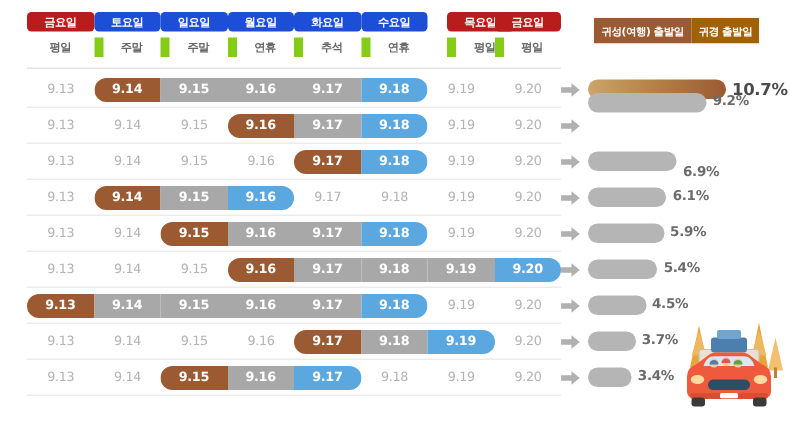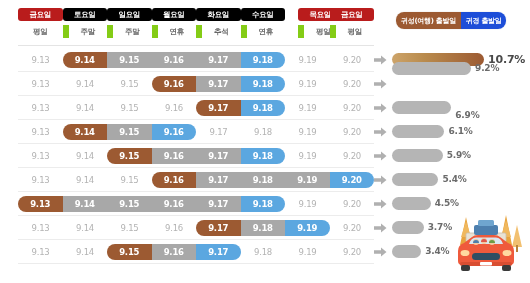--- a/index.html
+++ b/index.html
@@ -17,21 +17,21 @@
 
   
   #daylabel-header { position: absolute; left: 0; top: 8px; width: 392px; height: 34px; }
   .dayhead-col { position: absolute; top: 0; width: 45px; }
   .dayhead-tab {
     height: 13px; border-radius: 3px;
     display: flex; align-items: center; justify-content: center;
     color: #ffffff; font-size: 7.5px; font-weight: bold; letter-spacing: -0.3px;
   }
   .dayhead-tab.weekday { background: #b91c1c; }
-  .dayhead-tab.holiday { background: #000000; text-align: center; }
+  .dayhead-tab.holiday { background: #1d4ed8; text-align: center; }
   .dayhead-sub {
     margin-top: 4px; height: 13px;
     display: flex; align-items: center; justify-content: center;
     color: #666; font-size: 7.5px; font-weight: bold; letter-spacing: -0.3px;
     border-left: 6px solid #84cc16;
   }
   .dayhead-col:first-child .dayhead-sub { border-left: none; }
   #header-rule { position: absolute; left: 18px; top: 45px; width: 356px; height: 1px; background: #e4e4e4; }
 
   
@@ -57,30 +57,30 @@
     position: absolute; top: 7px; left: 374px;
     width: 13px; height: 10px; color: #b0b0b0;
   }
   .arrow-icon svg { display: block; }
 
   
   #right-panel { position: absolute; left: 392px; top: 0; width: 138px; height: 283px; }
 
   #legend {
     position: absolute; left: 4px; top: 12px;
-    height: 17px; border-radius: 8px; overflow: hidden;
+    height: 17px; border-radius: 0; overflow: hidden;
     display: flex; box-shadow: 0 0 0 1px rgba(0,0,0,0.03);
   }
   .legend-seg {
     display: flex; align-items: center; justify-content: center;
     color: #ffffff; font-size: 7px; font-weight: bold; letter-spacing: -0.3px;
     padding: 0 5px; height: 100%;
   }
   .legend-seg.depart { background: #9c5a32; }
-  .legend-seg.ret { background: #1d4ed8; }
+  .legend-seg.ret { background: #a16207; }
 
   .pctrow { position: absolute; left: 0; height: 24px; width: 138px; }
   .pctbar {
     position: absolute; top: 5px; height: 13px;
     border-radius: 7px; background: #b5b5b5;
   }
   .pctbar.top {
     background: linear-gradient(90deg, #cda46a 0%, #b98b4d 35%, #9c5a32 100%);
   }
   .pctlabel {

